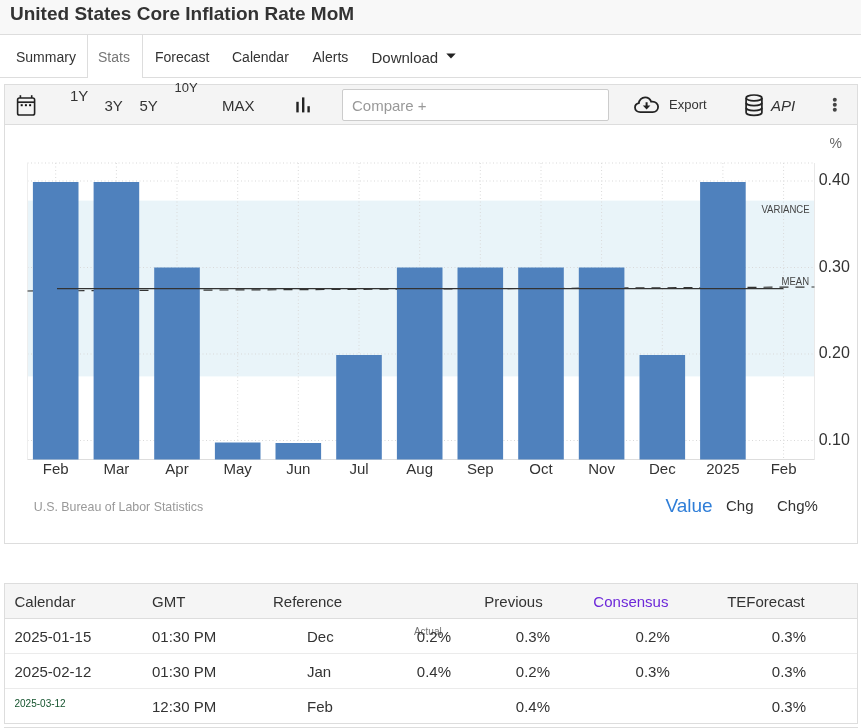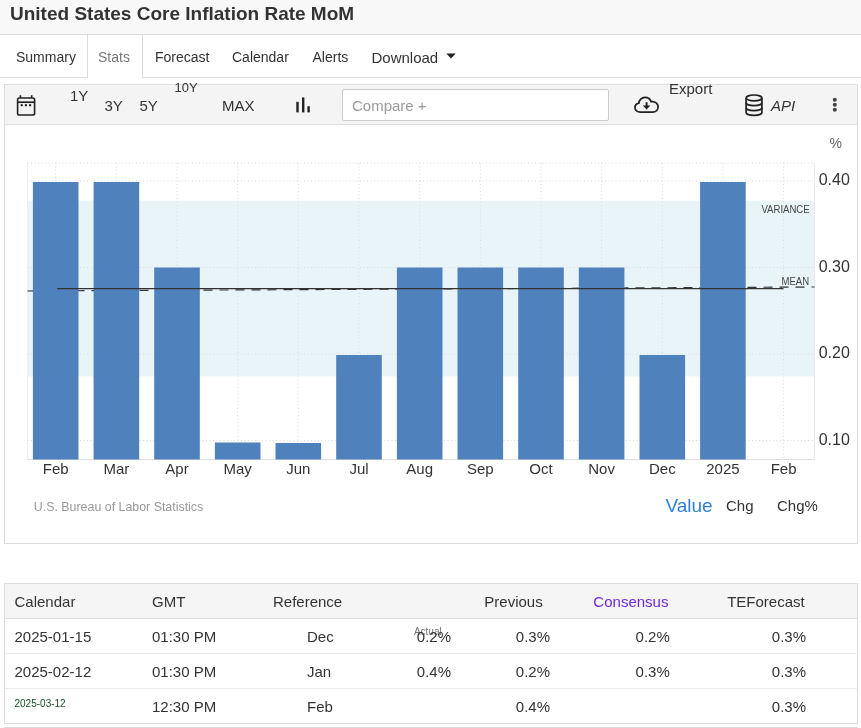--- a/index.html
+++ b/index.html
@@ -50,21 +50,21 @@
     <rect x="8.0" y="1.4" width="2.4" height="15.0" fill="#222"></rect>
     <rect x="13.4" y="10.2" width="2.4" height="6.2" fill="#222"></rect>
   </svg>
   <div class="abs" style="left:341.5px;top:88.5px;width:267px;height:32px;background:#fff;border:1px solid #ccc;border-radius:2px;"></div>
   <div class="abs" style="left:352px;top:97px;font-size:15px;color:#999;">Compare +</div>
 
   <svg class="abs" style="left:634px;top:96px;" width="26" height="18" viewBox="0 0 26 18">
     <path d="M6.3 16.1 C3.3 16.1 1.0 14.2 1.0 11.6 C1.0 9.4 2.6 7.6 4.8 7.2 C5.0 4.0 7.7 1.3 11.1 1.3 C13.9 1.3 16.3 3.1 17.2 5.7 C17.6 5.6 18.0 5.6 18.4 5.6 C21.6 5.6 24.1 7.9 24.1 10.8 C24.1 13.8 21.8 16.1 18.7 16.1 Z" fill="none" stroke="#222" stroke-width="1.8"></path>
     <path d="M11.6 6.3 L13.6 6.3 L13.6 9.4 L16.4 9.4 L12.6 13.6 L8.8 9.4 L11.6 9.4 Z" fill="#222"></path>
   </svg>
-  <div class="abs" style="left:669px;top:80px;font-size:15px;color:#333;">Export</div>
+  <div class="abs" style="left:669px;top:97px;font-size:13px;color:#333;">Export</div>
   <svg class="abs" style="left:745px;top:93.5px;" width="18" height="23" viewBox="0 0 18 23">
     <ellipse cx="9" cy="3.9" rx="7.9" ry="2.9" fill="none" stroke="#222" stroke-width="1.7"></ellipse>
     <path d="M1.1 3.9 L1.1 18.5 C1.1 20.1 4.6 21.4 9 21.4 C13.4 21.4 16.9 20.1 16.9 18.5 L16.9 3.9" fill="none" stroke="#222" stroke-width="1.7"></path>
     <path d="M1.1 8.8 C1.1 10.4 4.6 11.7 9 11.7 C13.4 11.7 16.9 10.4 16.9 8.8" fill="none" stroke="#222" stroke-width="1.7"></path>
     <path d="M1.1 13.7 C1.1 15.3 4.6 16.6 9 16.6 C13.4 16.6 16.9 15.3 16.9 13.7" fill="none" stroke="#222" stroke-width="1.7"></path>
   </svg>
   <div class="abs" style="left:771px;top:97px;font-size:15px;color:#333;font-style:italic;">API</div>
   <svg class="abs" style="left:830px;top:95px;" width="10" height="20" viewBox="0 0 10 20">
     <circle cx="4.8" cy="4.8" r="2" fill="#444"></circle>
     <circle cx="4.8" cy="9.8" r="2" fill="#444"></circle>

